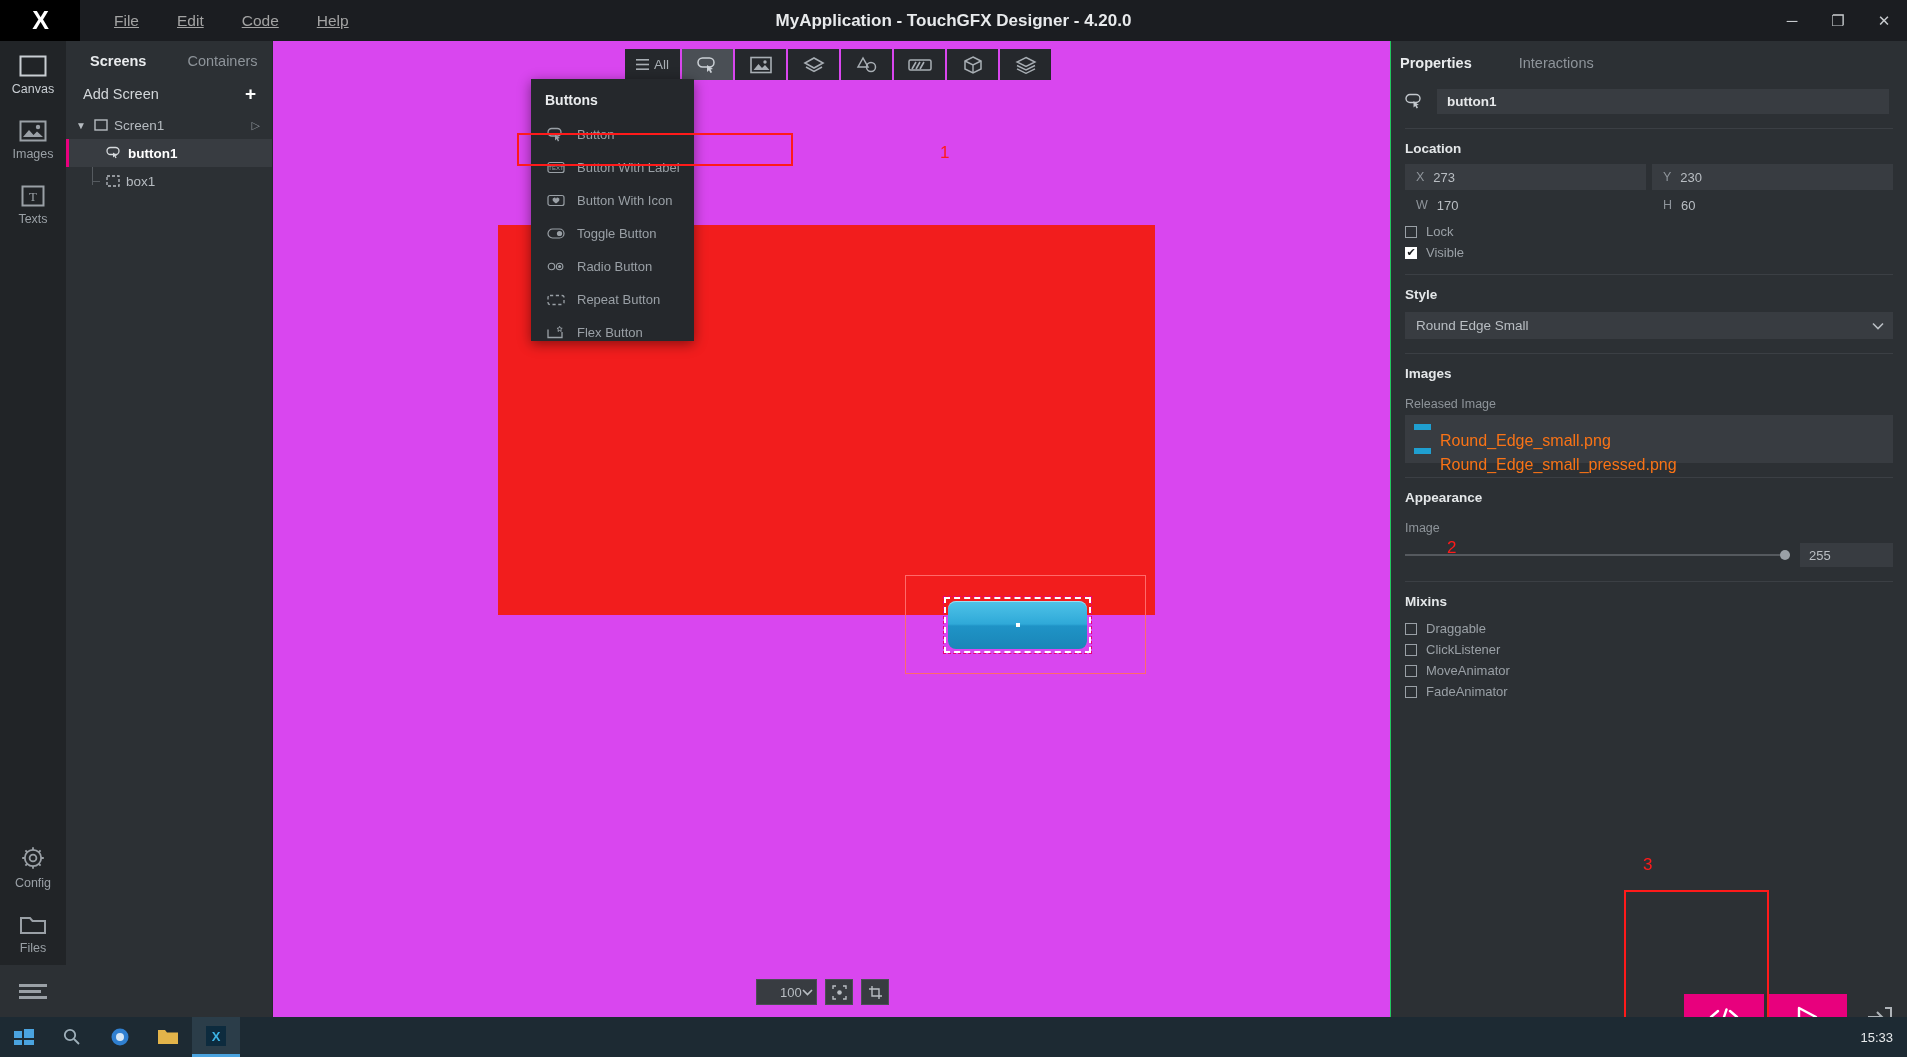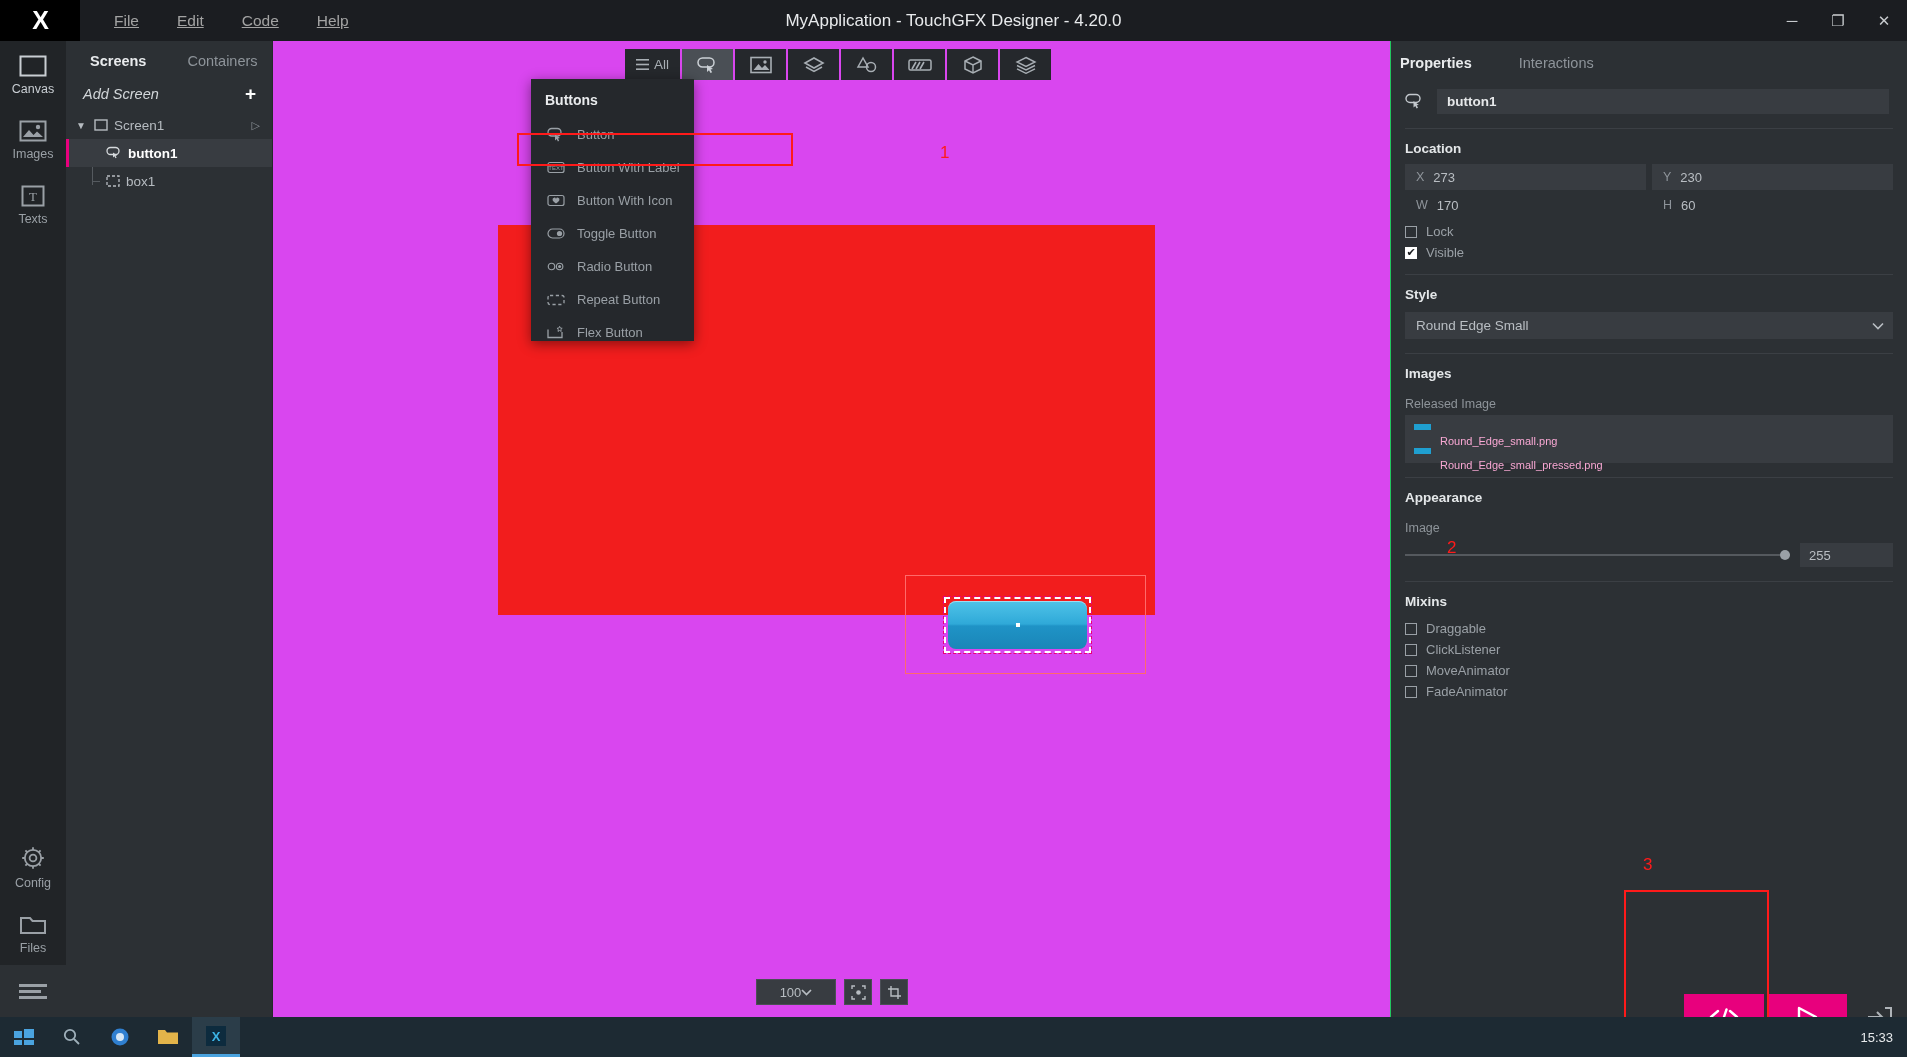--- a/index.html
+++ b/index.html
@@ -22,21 +22,21 @@
   }
   .logo-x { font-size: 25px; font-weight: bold; color: #ffffff; letter-spacing: -1px; }
   .logo-x .b { color: #3cb4e6; }
   .menubar { display: flex; align-items: center; margin-left: 15px; }
   .menu-item {
     color: #a3a3a3; font-size: 15.5px; padding: 6px 19px; cursor: default;
   }
   .menu-item u { text-decoration: underline; }
   .win-title {
     position: absolute; left: 0; right: 0; text-align: center;
-    color: #e8eaec; font-size: 17px; font-weight: normal; pointer-events: none;
+    color: #e8eaec; font-size: 17px; font-weight: bold; pointer-events: none;
   }
   .win-controls {
     position: absolute; right: 0; top: 0; height: 41px; display: flex; align-items: center;
   }
   .win-btn {
     width: 46px; height: 41px; display: flex; align-items: center; justify-content: center;
     color: #c8cbce; font-size: 15px;
   }
 
   
@@ -62,21 +62,21 @@
     background: #2c3034; border-right: 1px solid #26292c;
   }
   .panel-tabs { display: flex; align-items: center; padding: 12px 0 10px; }
   .panel-tab { font-size: 14.5px; cursor: default; }
   .panel-tab.active { color: #e9ebed; font-weight: bold; margin-left: 24px; }
   .panel-tab.inactive { color: #8e949a; margin-left: 41px; }
   .add-screen-row {
     display: flex; align-items: center; justify-content: space-between;
     padding: 5px 16px 8px 17px;
   }
-  .add-screen-row .txt { color: #d3d7da; font-size: 14.5px; font-style: italic; }
+  .add-screen-row .txt { color: #d3d7da; font-size: 14.5px; }
   .add-plus { color: #ffffff; font-size: 19px; font-weight: bold; line-height: 1; }
   .tree-row {
     display: flex; align-items: center; height: 28px; padding-left: 10px;
     gap: 6px; cursor: default; position: relative;
   }
   .tree-row.selected { background: #383c41; }
   .tree-row.selected::before {
     content: ""; position: absolute; left: 0; top: 0; bottom: 0; width: 3px; background: #e8007d;
   }
   .tree-label { color: #b6bbc0; font-size: 13.5px; }
@@ -133,23 +133,23 @@
   .gfx-button .dot {
     position: absolute; left: 50%; top: 50%; width: 4px; height: 4px;
     margin: -2px 0 0 -2px; background: #ffffff;
   }
 
   
   .zoom-bar {
     position: absolute; left: 483px; top: 938px; display: flex; align-items: center; gap: 8px;
   }
   .zoom-select {
-    width: 80px; height: 26px; background: #383c41; border: 1px solid #4a4f55;
+    width: 61px; height: 26px; background: #383c41; border: 1px solid #4a4f55;
     color: #b8bdc2; font-size: 13px; display: flex; align-items: center;
-    justify-content: center; padding: 0 7px;
+    justify-content: space-between; padding: 0 23px;
   }
   .zoom-icon-btn {
     width: 28px; height: 26px; background: #383c41; border: 1px solid #4a4f55;
     display: flex; align-items: center; justify-content: center; color: #b8bdc2;
   }
 
   
   .props {
     position: absolute; left: 1390px; top: 41px; width: 517px; height: 976px;
     background: #2c3034; border-left: 1px solid #22c55e;
@@ -191,21 +191,21 @@
     margin: 4px 14px 0; height: 27px; background: #383c41; display: flex;
     align-items: center; justify-content: space-between; padding: 0 9px 0 11px;
     color: #b9bec3; font-size: 13.5px;
   }
   .sub-label { color: #8e949a; font-size: 12.5px; padding: 10px 0 4px 14px; }
   .img-field {
     margin: 0 14px; height: 24px; background: #383c41; display: flex;
     align-items: center; gap: 9px; padding-left: 9px;
   }
   .img-swatch { width: 17px; height: 6px; background: #1f9fd0; }
-  .img-field .nm { color: #f9a8d4; font-size: 11px; margin-top: 28px; }
+  .img-field .nm { color: #f97316; font-size: 16px; margin-top: 28px; }
   .alpha-row { display: flex; align-items: center; gap: 10px; padding: 4px 14px 0; }
   .slider { flex: 1; height: 18px; position: relative; }
   .slider .track {
     position: absolute; left: 0; right: 0; top: 8px; height: 2px; background: #55595e;
   }
   .slider .knob {
     position: absolute; right: 0; top: 4px; width: 10px; height: 10px;
     border-radius: 50%; background: #9aa0a6;
   }
   .alpha-val {

